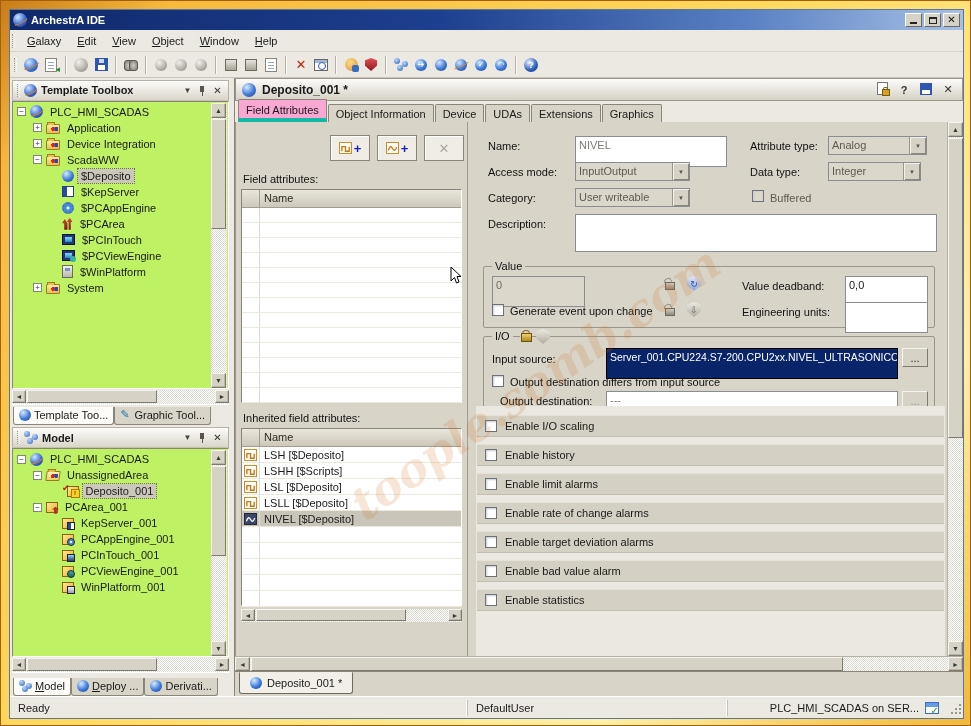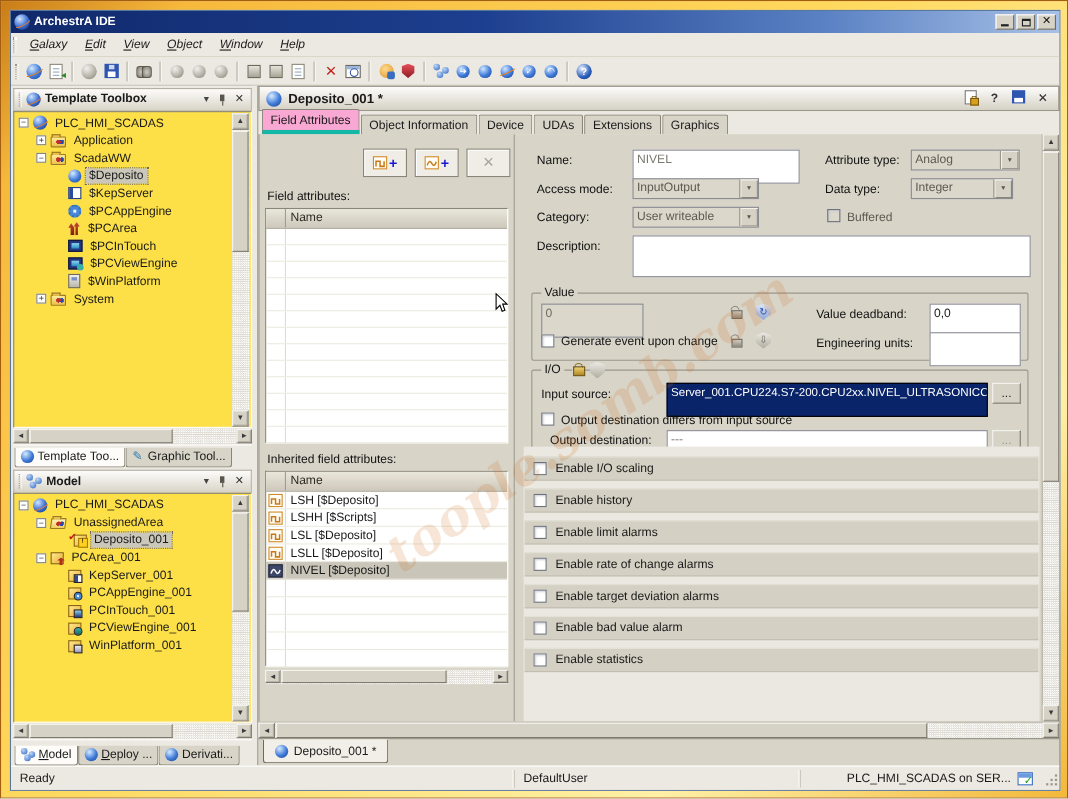--- a/index.html
+++ b/index.html
@@ -23,21 +23,21 @@
   .t-title { color:#fff; font-weight:bold; font-size:11px; flex:1; }
   .winbtn { width:17px; height:14px; margin-left:2px; background:#d6d2c6;
     border:1px solid; border-color:#fff #6e6a60 #6e6a60 #fff; display:grid; place-items:center; }
   .wb-min { width:7px; height:2px; background:#222; align-self:end; margin-bottom:2px; }
   .wb-max { width:8px; height:7px; border:1px solid #222; border-top-width:2px; }
   .wb-x { font-size:10px; font-weight:bold; line-height:1; color:#111; }
 
   
   .menubar { height:22px; display:flex; align-items:center; background:#ece9e2; border-bottom:1px solid #d8d4c8; flex:0 0 22px;}
   .grip { width:3px; height:14px; margin:0 4px 0 2px; border-left:1px dotted #9a968a; border-right:1px dotted #fff; }
-  .mi { padding:3px 8px;font-style:italic; }
+  .mi { padding:3px 8px; }
   .toolbar { height:26px; display:flex; align-items:center; background:#ece9e2; border-bottom:1px solid #c9c5b8; padding-left:2px; flex:0 0 26px;}
   .tsep { width:2px; height:18px; margin:0 4px; border-left:1px solid #b4b0a4; border-right:1px solid #fbfaf7; }
   .ti { width:18px; height:18px; margin:0 1px; display:grid; place-items:center; }
   .sph { width:14px; height:14px; border-radius:50%; background:radial-gradient(circle at 35% 30%,#d2e8ff,#3f7ad8 55%,#174090); position:relative; }
   .sph.ring::after{ content:""; position:absolute; left:-3px; right:-3px; top:4px; bottom:4px; border:1.5px solid transparent; border-bottom-color:#e87c1e; border-radius:50%; transform:rotate(-25deg); }
   .sph.gray { background:radial-gradient(circle at 35% 30%,#f0efec,#b3afa4 60%,#807c72); }
   .sph.sm { width:12px; height:12px; }
   .sph .gl { position:absolute; inset:0; display:grid; place-items:center; color:#fff; font-size:8px; font-weight:bold; }
   .pg { width:12px; height:14px; background:#fff; border:1px solid #8a8578; position:relative; }
   .pg::after{ content:""; position:absolute; left:2px; right:2px; top:3px; height:1px; background:#9ab; box-shadow:0 3px 0 #9ab,0 6px 0 #9ab; }
@@ -71,21 +71,21 @@
   .panelhdr { height:21px; display:flex; align-items:center; gap:4px; padding:0 4px;
     background:linear-gradient(#fdfcfa,#d9d5c9); border:1px solid #b4b0a4; border-bottom:1px solid #c4c0b4; }
   .panelhdr .ph-grip { width:3px; height:13px; border-left:1px dotted #9a968a; border-right:1px dotted #fff; }
   .panelhdr b { font-size:11px; flex:1; }
   .ph-ic { color:#444; font-size:8px; width:13px; text-align:center; }
   .pin { width:9px; height:11px; position:relative; }
   .pin::before { content:""; position:absolute; left:2px; top:1px; width:4px; height:6px; background:#5a564e; }
   .pin::after { content:""; position:absolute; left:4px; top:7px; width:1px; height:4px; background:#5a564e; }
   .ph-x { font-size:10px; color:#333; width:13px; text-align:center; }
 
-  .treebox { position:relative; background:#fde047; border:1px solid; border-color:#8a8578 #fff #fff #8a8578; overflow:hidden; }
+  .treebox { position:relative; background:#bef264; border:1px solid; border-color:#8a8578 #fff #fff #8a8578; overflow:hidden; }
   .tree { position:absolute; inset:2px 17px 0 1px; }
   .tirow { height:16px; display:flex; align-items:center; white-space:nowrap; }
   .exp { width:9px; height:9px; border:1px solid #848478; background:#fff; font-size:8px; line-height:7px; text-align:center; color:#333; margin-right:4px; flex:0 0 9px; }
   .exp.m::before{ content:"−"; } .exp.p::before{ content:"+"; }
   .exp.sp { visibility:hidden; }
   .d0{ padding-left:3px; } .d1{ padding-left:19px; } .d2{ padding-left:35px; }
   .lbl { padding:1px 3px; }
   .selrow .lbl { background:#cbc7bb; outline:1px dotted #6e6a62; }
   .ic { display:inline-block; margin-right:4px; flex-shrink:0; }
   .globe13 { width:13px; height:13px; border-radius:50%; background:radial-gradient(circle at 35% 30%,#cfe6ff,#3a6cd0 55%,#142f74); position:relative; }
@@ -345,20 +345,25 @@
                 <span class="exp m"></span>
                 <span class="ic globe13"></span>
                 <span class="lbl">PLC_HMI_SCADAS</span>
               </div>
             <div class="tirow d1">
                 <span class="exp p"></span>
                 <span class="ic fold"></span>
                 <span class="lbl">Application</span>
               </div>
             <div class="tirow d1">
+                <span class="exp p"></span>
+                <span class="ic fold"></span>
+                <span class="lbl">Device Integration</span>
+              </div>
+            <div class="tirow d1">
                 <span class="exp m"></span>
                 <span class="ic fold"></span>
                 <span class="lbl">ScadaWW</span>
               </div>
             <div class="tirow d2 selrow">
                 <span class="exp sp"></span>
                 <span class="ic sphere13"></span>
                 <span class="lbl">$Deposito</span>
               </div>
             <div class="tirow d2">

